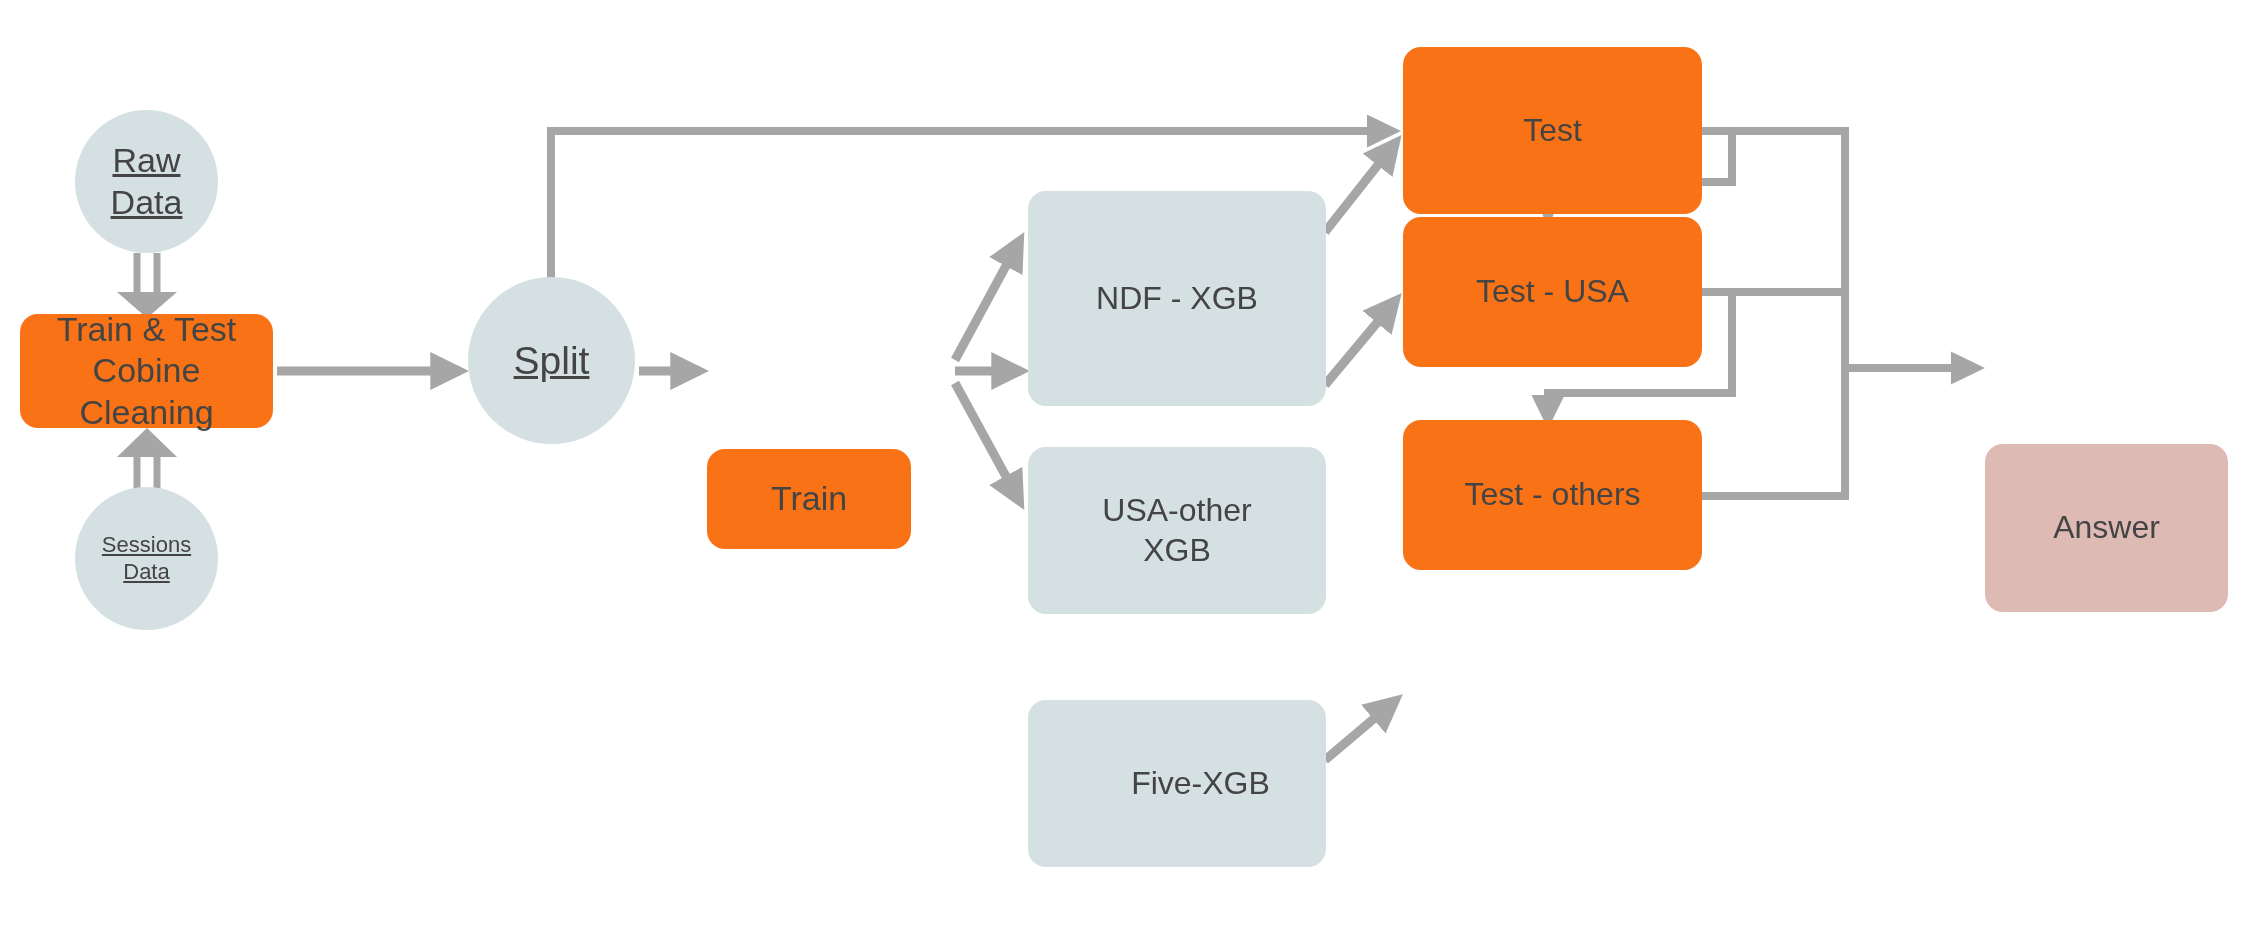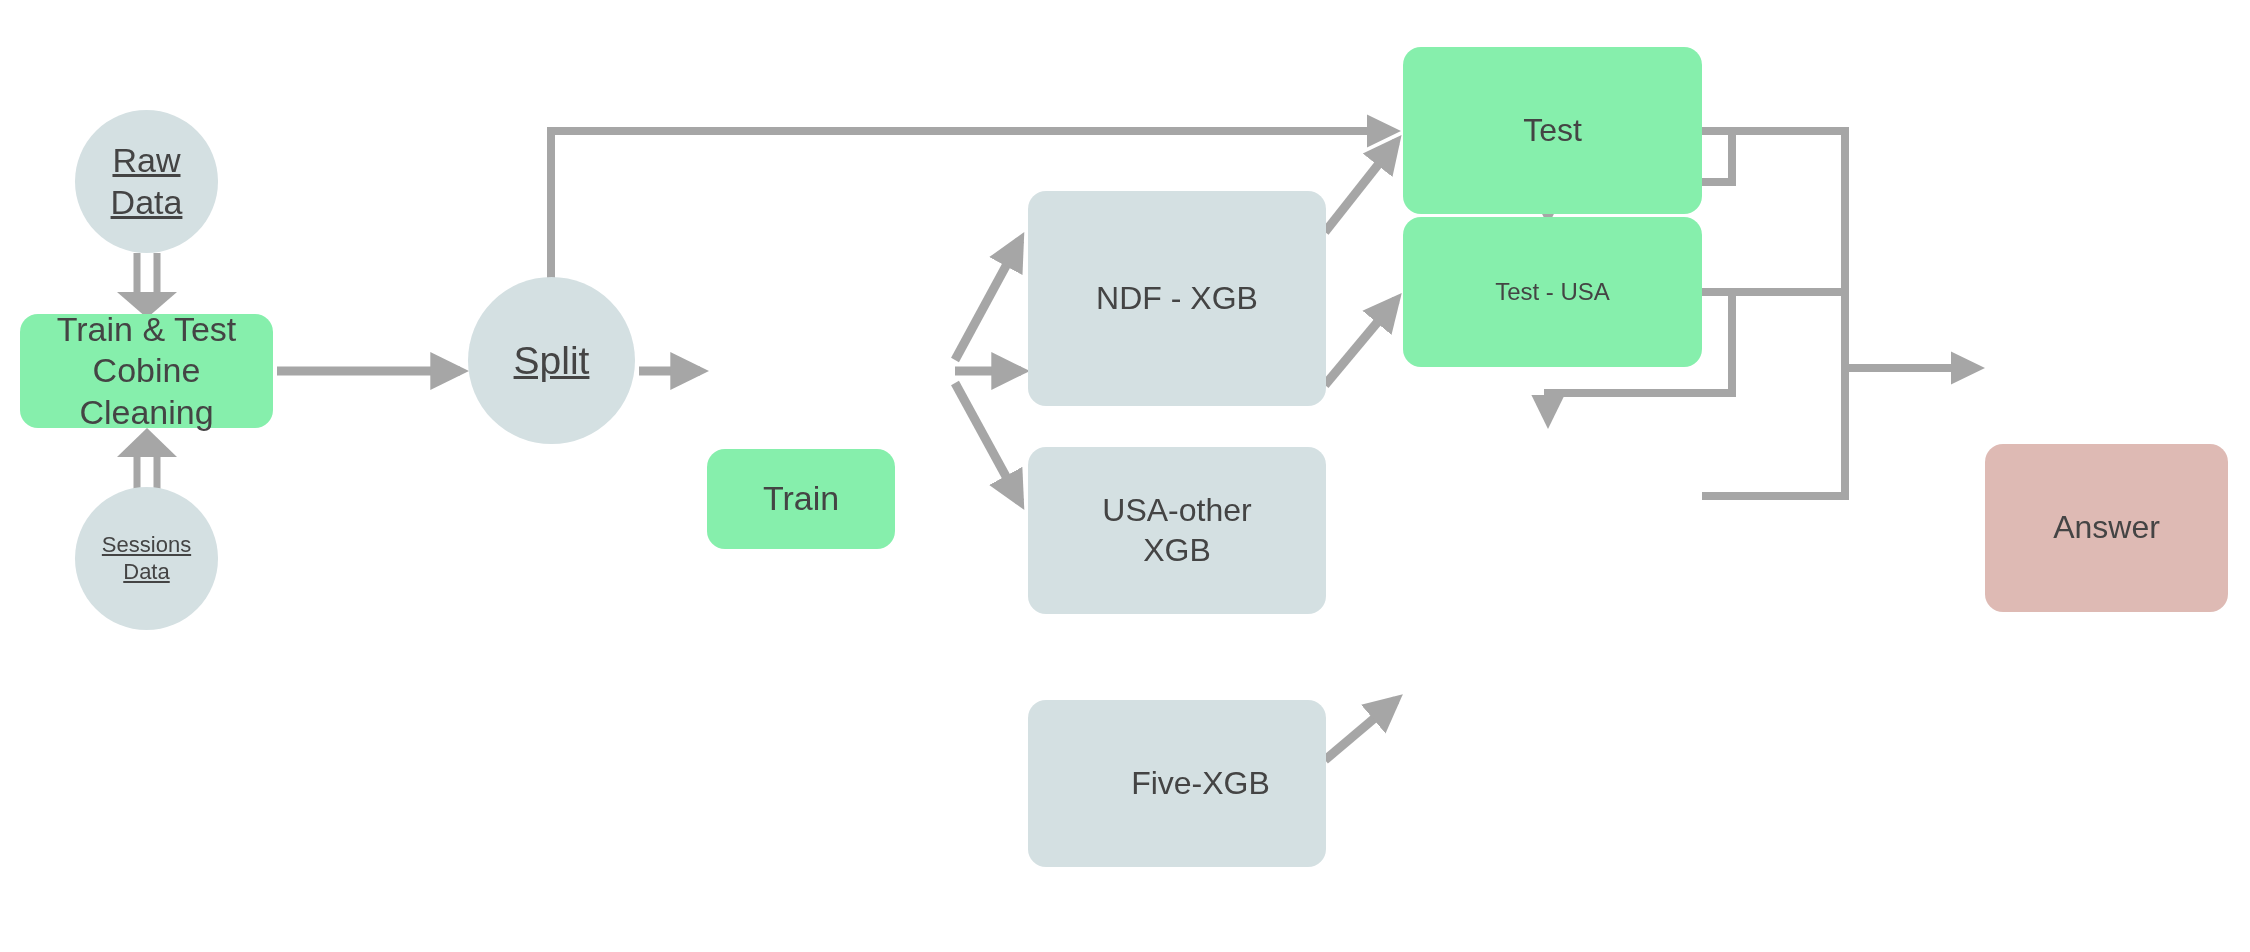--- a/index.html
+++ b/index.html
@@ -38,21 +38,21 @@
     white-space: pre-line;
   }
   .node.rect {
     border-radius: 18px;
   }
   .node.circle {
     border-radius: 50%;
     text-decoration: underline;
   }
   .fill-blue  { background: #d4e0e2; }
-  .fill-peach { background: #86efac; }
+  .fill-peach { background: #f97316; }
   .fill-rose  { background: #debab4; text-align: right; }
 </style>
 </head>
 <body>
 
 <div id="canvas">
 
   <svg id="edges" viewBox="0 0 2250 952" width="2250" height="952" xmlns="http://www.w3.org/2000/svg">
     <defs>
       <marker id="arrowhead" markerWidth="6.2" markerHeight="6.2" refX="4.4" refY="3.1" orient="auto" markerUnits="strokeWidth">
@@ -110,29 +110,30 @@
 
   <div class="node circle fill-blue" style="left:75px;top:487px;width:143px;height:143px;font-size:22px;">Sessions
 Data</div>
 
   <div class="node rect fill-peach" style="left:20px;top:314px;width:253px;height:114px;font-size:34px;">Train &amp; Test
 Cobine
 Cleaning</div>
 
   <div class="node circle fill-blue" style="left:468px;top:277px;width:167px;height:167px;font-size:39px;">Split</div>
 
-  <div class="node rect fill-peach" style="left:707px;top:449px;width:188px;height:100px;font-size:34px;">Train</div>
+  <div class="node rect fill-peach" style="left:707px;top:449px;width:204px;height:100px;font-size:34px;">Train</div>
 
   <div class="node rect fill-blue" style="left:1028px;top:191px;width:298px;height:215px;font-size:32px;">NDF - XGB</div>
 
   <div class="node rect fill-blue" style="left:1028px;top:447px;width:298px;height:167px;font-size:32px;">USA-other
 XGB</div>
 
   <div class="node rect fill-blue" style="left:1028px;top:700px;width:298px;height:167px;font-size:32px;padding-left:47px;">Five-XGB</div>
 
   <div class="node rect fill-peach" style="left:1403px;top:47px;width:299px;height:167px;font-size:32px;">Test</div>
 
-  <div class="node rect fill-peach" style="left:1403px;top:217px;width:299px;height:150px;font-size:24px;">Test - USA</div>
+  <div class="node rect fill-peach" style="left:1403px;top:217px;width:299px;height:150px;font-size:32px;">Test - USA</div>
 
+  <div class="node rect fill-peach" style="left:1403px;top:420px;width:299px;height:150px;font-size:32px;">Test - others</div>
 
   <div class="node rect fill-rose" style="left:1985px;top:444px;width:243px;height:168px;font-size:32px;">Answer</div>
 
 </div>
 
 </body></html>

